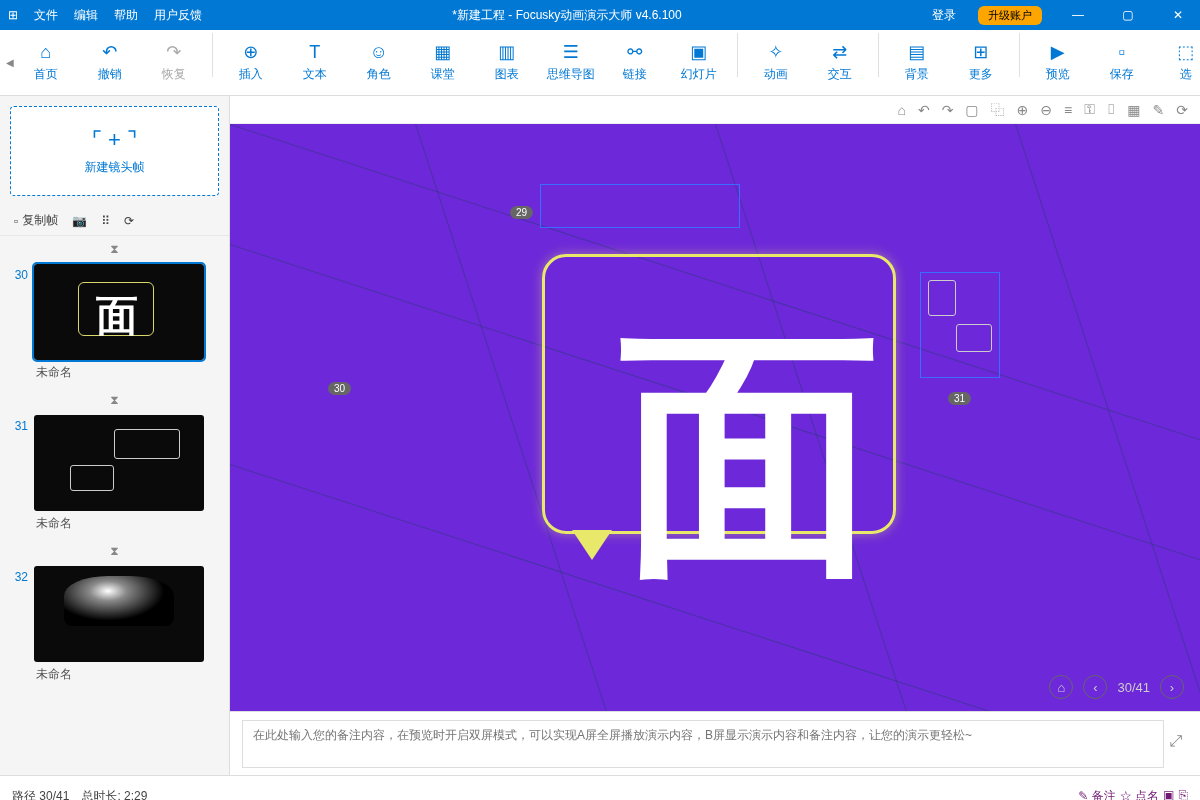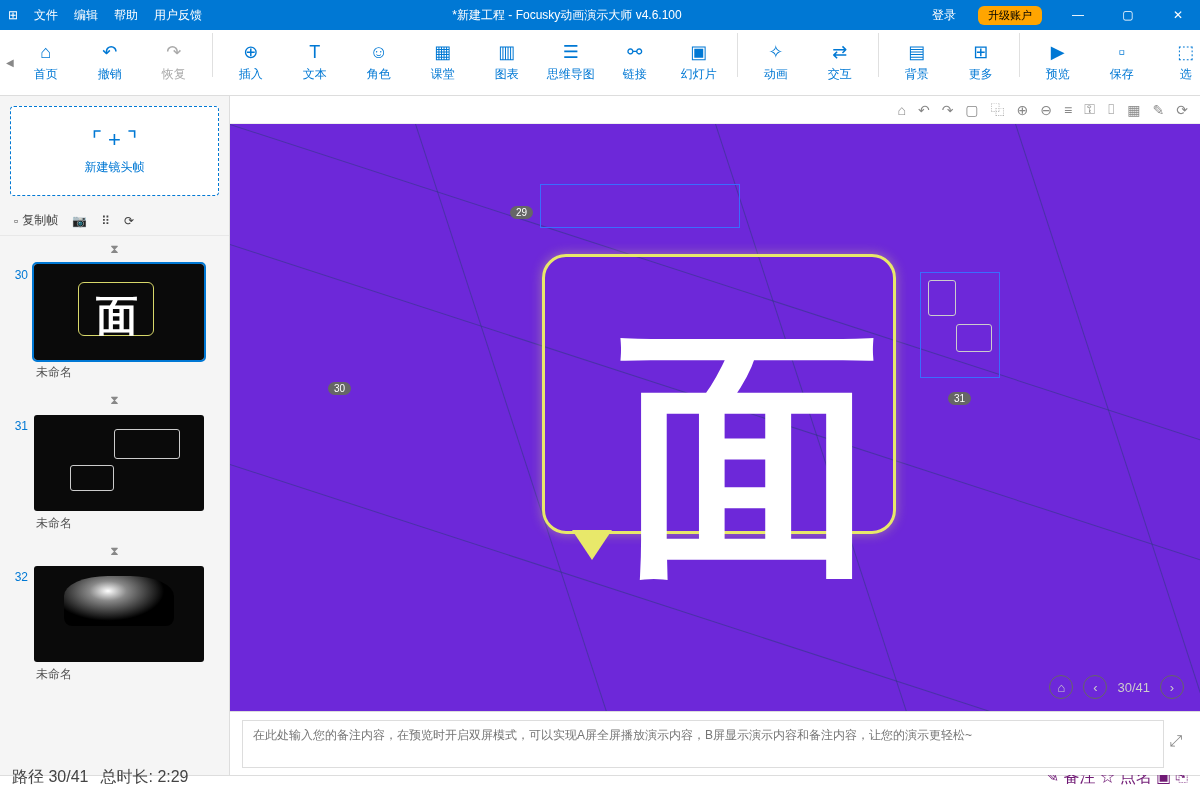--- a/index.html
+++ b/index.html
@@ -41,21 +41,21 @@
 .mini-rect { position:absolute; border:1px solid #3a6cff; }
 .numtag { position: absolute; background: #666; color: #fff; font-size: 10px; padding: 1px 6px; border-radius: 8px; }
 .bubble { position: absolute; border: 3px solid #e8e86a; border-radius: 24px; box-shadow: 0 0 12px rgba(232,232,106,0.4); }
 .bubble-tail { position:absolute; width:0; height:0; border-left:20px solid transparent; border-right:20px solid transparent; border-top:30px solid #e8e86a; }
 .glyph { position: absolute; color: #fff; font-size: 260px; font-weight: 700; line-height: 1; }
 .canvasnav { position: absolute; bottom: 12px; right: 16px; display: flex; align-items: center; gap: 10px; color: #ccc; font-size: 13px; }
 .canvasnav .circ { width: 24px; height: 24px; border: 1px solid #666; border-radius: 50%; display:flex; align-items:center; justify-content:center; cursor:pointer; }
 .notes { height: 64px; border-top: 1px solid #ddd; padding: 8px 12px; display: flex; align-items: flex-start; }
 .notes textarea { flex: 1; border: 1px solid #ddd; resize: none; height: 48px; padding: 6px 10px; font-size: 12px; color: #888; outline: none; }
 .notes .expand { width: 24px; text-align: center; color: #888; cursor: pointer; padding-top: 12px; }
-.statusbar { height: 24px; background: #fff; border-top: 1px solid #ddd; display: flex; align-items: flex-end; font-size: 16px; color: #444; padding: 12px 12px; }
+.statusbar { height: 24px; background: #fff; border-top: 1px solid #ddd; display: flex; align-items: flex-start; font-size: 12px; color: #444; padding: 12px 12px; }
 .statusbar .right { margin-left: auto; display: flex; gap: 4px; color: #701a75; }
 .collapse-handle { position:absolute; left:-1px; top:50%; width:14px; height:40px; background:#fff; border:1px solid #ccc; border-left:none; display:flex; align-items:center; justify-content:center; font-size:10px; color:#666; cursor:pointer; border-radius:0 6px 6px 0; }
 .thumb-bubble { position:absolute; border:1px solid #d8d86a; border-radius:6px; }
 .thumb-glyph { position:absolute; color:#fff; font-weight:700; }
 .mini-bubble { position:absolute; border:1px solid #ccc; border-radius:3px; }
 </style>
 </head>
 <body>
 
 <div class="titlebar">

